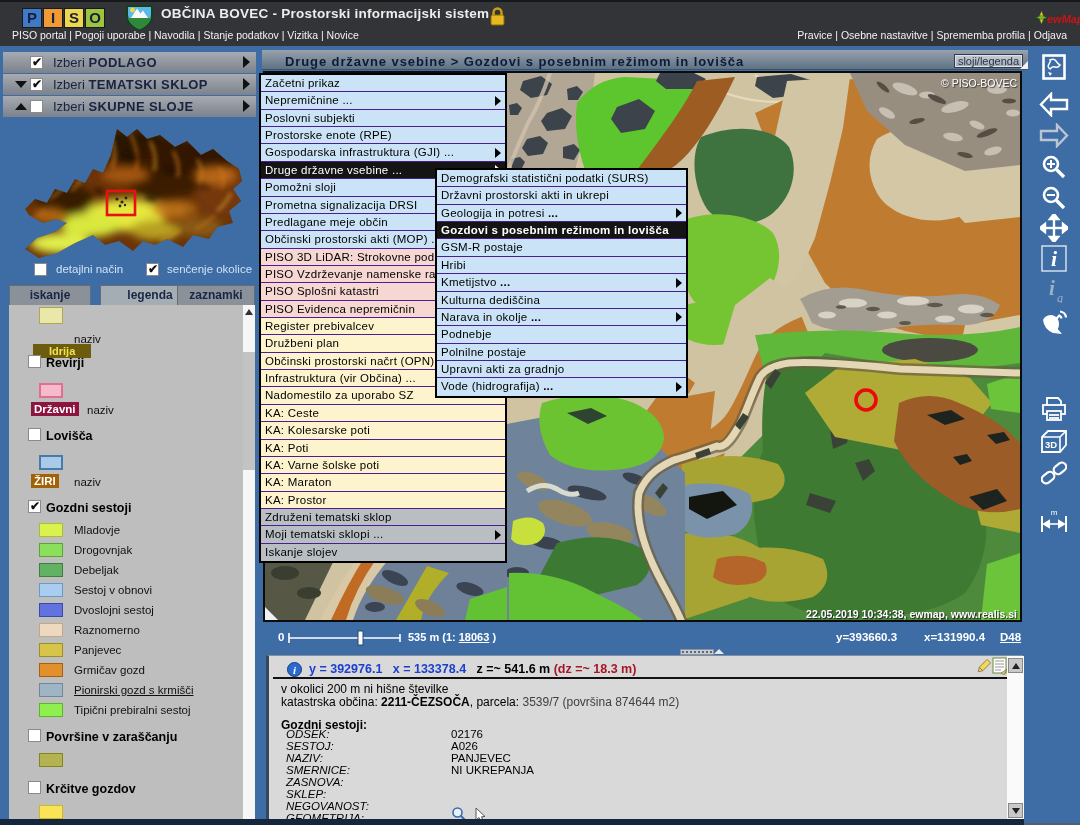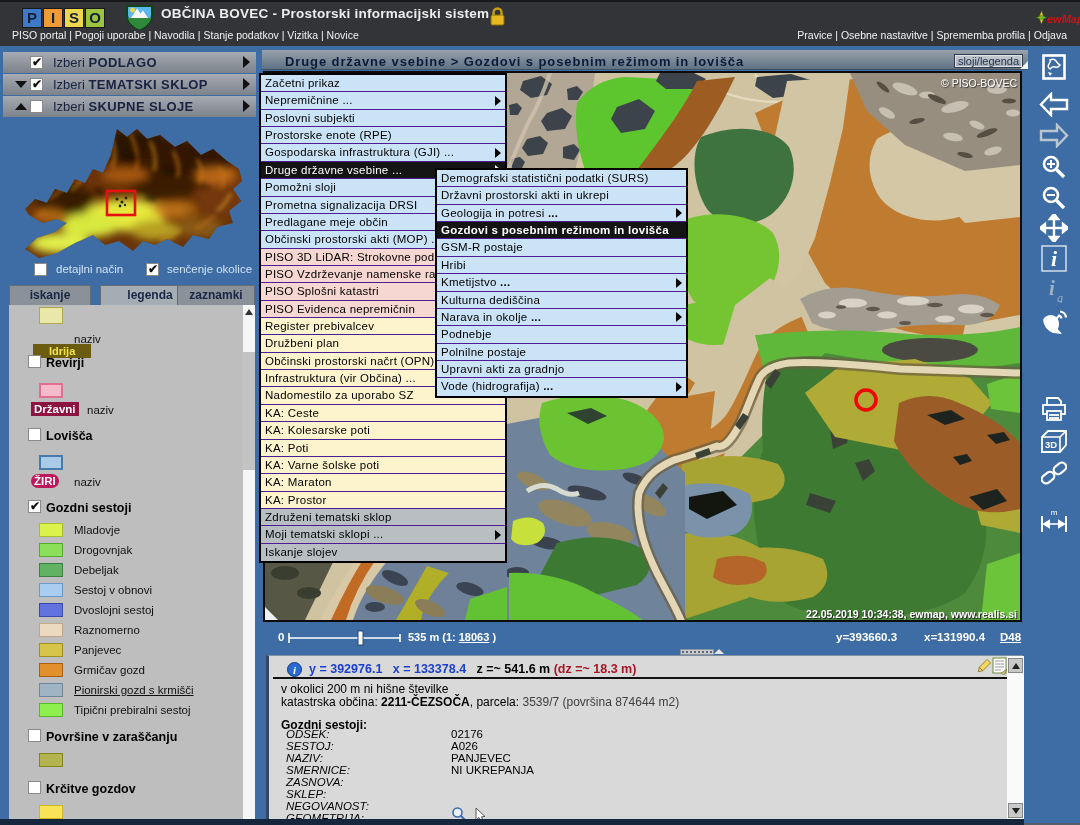--- a/index.html
+++ b/index.html
@@ -177,21 +177,21 @@
   <div class="abs" style="left:24px; top:27px; background:#6b5c10; color:#f3e24b; font:bold 11px/12px 'Liberation Sans',sans-serif; padding:1px 16px;margin-top:12px;">Idrija</div>
   <div class="nm" style="left:65px; top:28px;">naziv</div>
   <span class="cbx" style="position:absolute; left:19px; top:50px;"></span>
   <div class="bt" style="left:37px; top:51px;">Revirji</div>
   <div class="sw" style="left:30px; top:78px; height:15px; background:#f5bacc; border:2px solid #e17090;"></div>
   <div class="abs" style="left:22px; top:97px; background:#8d1340; color:#fff; font:bold 11.5px/12px 'Liberation Sans',sans-serif; padding:1px 3px;">Državni</div>
   <div class="nm" style="left:78px; top:99px;">naziv</div>
   <span class="cbx" style="position:absolute; left:19px; top:123px;"></span>
   <div class="bt" style="left:37px; top:124px;">Lovišča</div>
   <div class="sw" style="left:30px; top:150px; height:15px; background:#aacbe8; border:2px solid #4a7aaa;"></div>
-  <div class="abs" style="left:22px; top:169px; background:#be185d; color:#fff; font:bold 11.5px/12px 'Liberation Sans',sans-serif; padding:1px 3px;border-radius:7px;">ŽIRI</div>
+  <div class="abs" style="left:22px; top:169px; background:#a16207; color:#fff; font:bold 11.5px/12px 'Liberation Sans',sans-serif; padding:1px 3px;">ŽIRI</div>
   <div class="nm" style="left:65px; top:171px;">naziv</div>
   <span class="cbx on" style="position:absolute; left:19px; top:195px;"></span>
   <div class="bt" style="left:37px; top:196px;">Gozdni sestoji</div>
   <div class="sw" style="left:30px; top:218px; background:#dcf24c; border:1px solid #a8c030;"></div>
   <div class="nm" style="left:65px; top:219px;">Mladovje</div>
   <div class="sw" style="left:30px; top:238px; background:#8ae05a; border:1px solid #58a830;"></div>
   <div class="nm" style="left:65px; top:239px;">Drogovnjak</div>
   <div class="sw" style="left:30px; top:258px; background:#63b163; border:1px solid #3a8040;"></div>
   <div class="nm" style="left:65px; top:259px;">Debeljak</div>
   <div class="sw" style="left:30px; top:278px; background:#a9cdf0; border:1px solid #6a9ac8;"></div>

